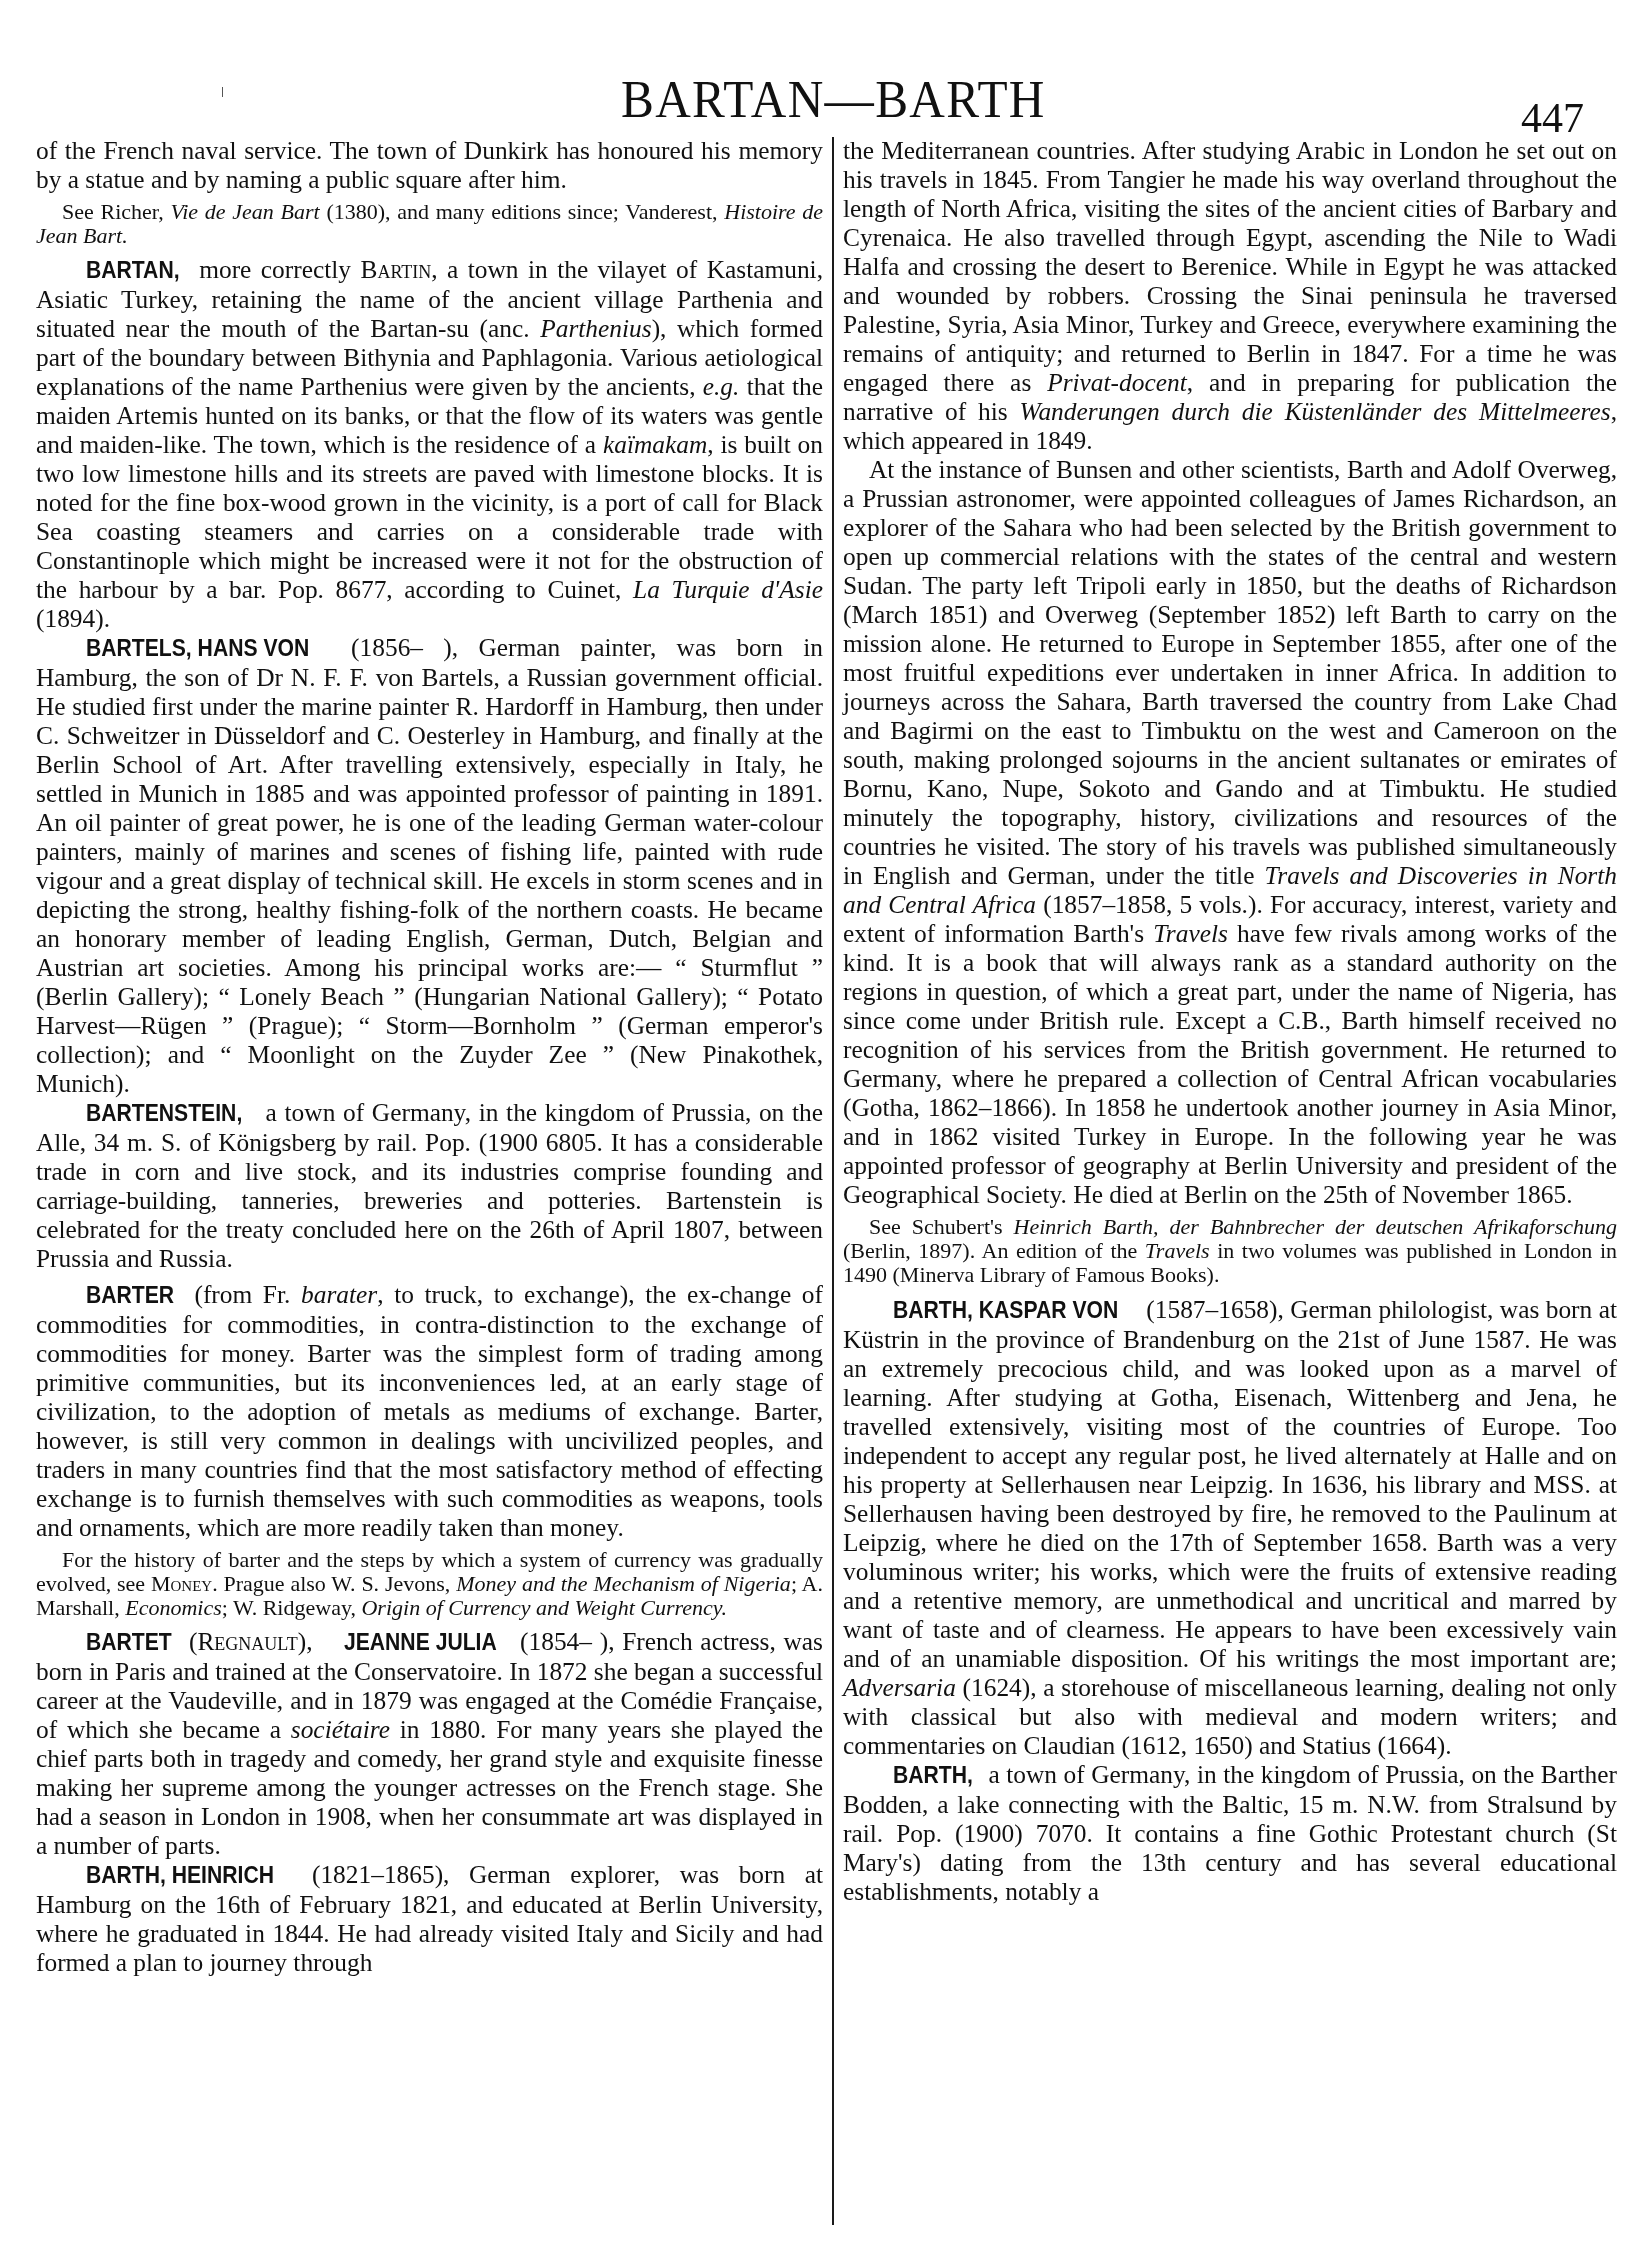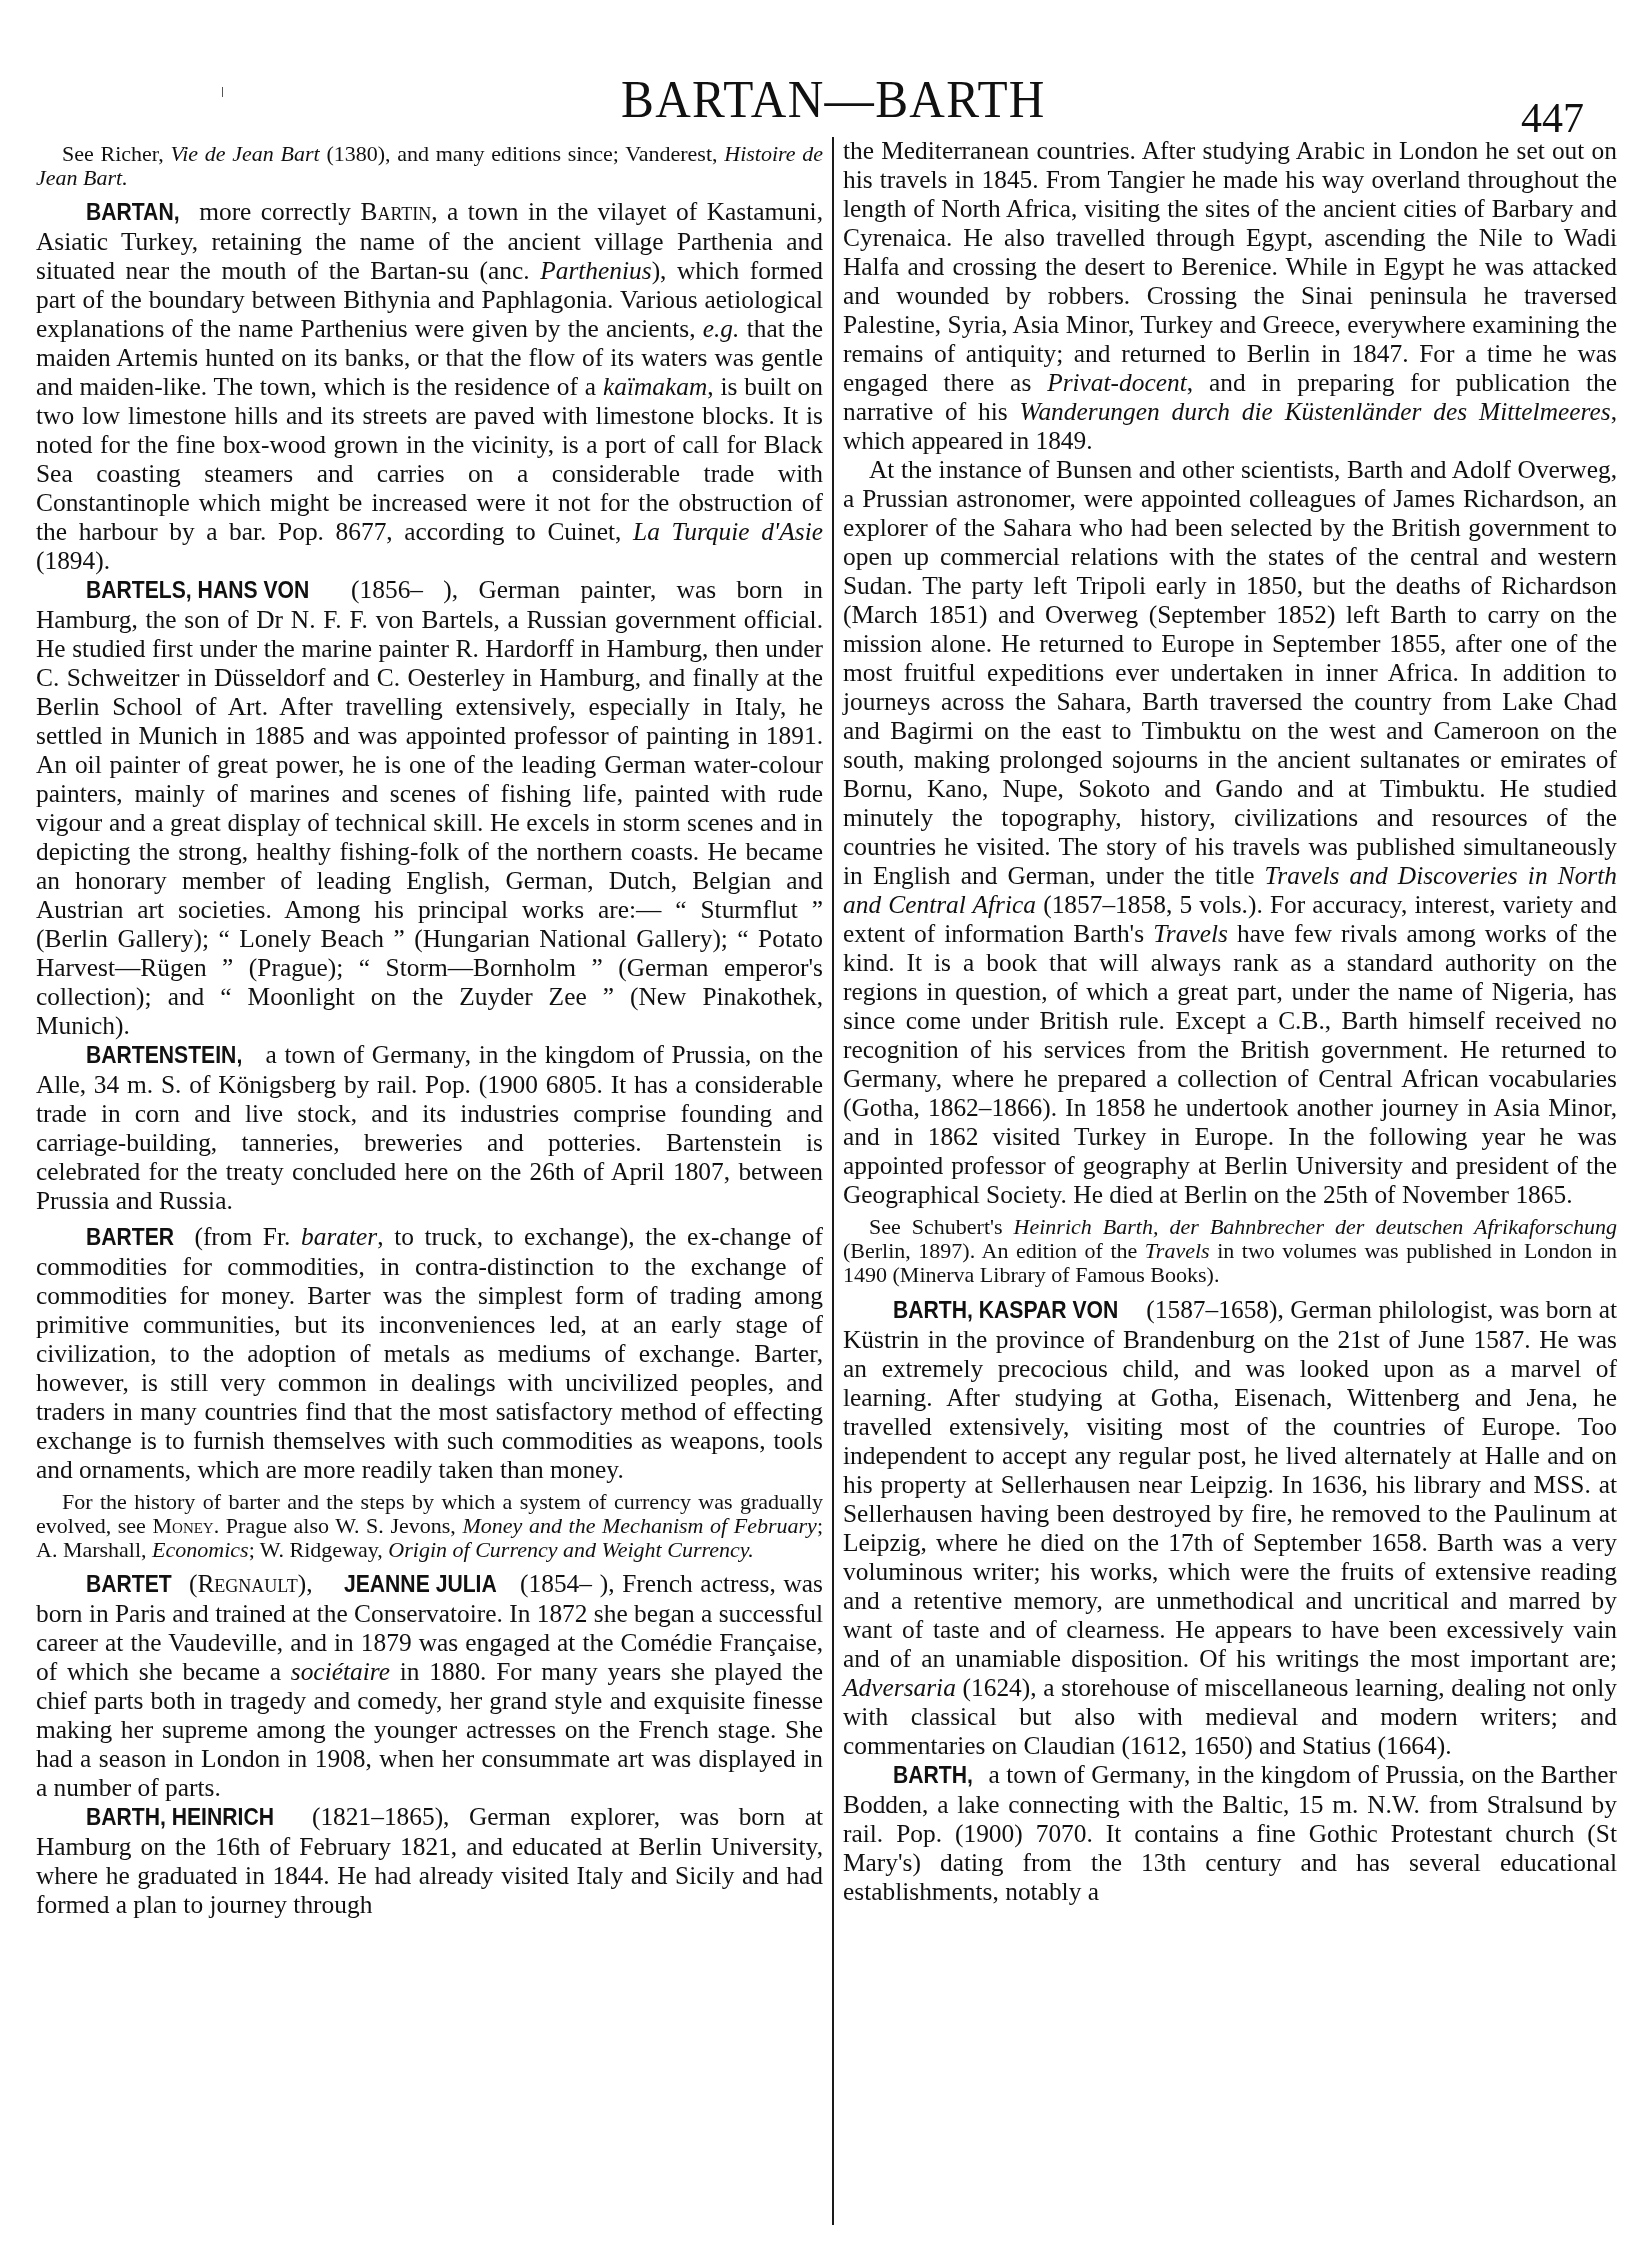--- a/index.html
+++ b/index.html
@@ -30,32 +30,33 @@
 
 <header class="running-head">
   <span class="stray-mark"></span>
   <div class="head-title">BARTAN—BARTH</div>
   <div class="page-num">447</div>
 </header>
 
 <div class="divider"></div>
 
 <section class="column col-left">
+  <p class="cont">of the French naval service. The town of Dunkirk has honoured his memory by a statue and by naming a public square after him.</p>
 
   <p class="note"><span>See Richer, </span><i>Vie de Jean Bart</i><span> (1380), and many editions since; Vanderest, </span><i>Histoire de Jean Bart.</i></p>
 
   <p class="entry"><b class="hw">BARTAN,</b><span> more correctly </span><span class="sc">Bartin</span><span>, a town in the vilayet of Kastamuni, Asiatic Turkey, retaining the name of the ancient village Parthenia and situated near the mouth of the Bartan-su (anc. </span><i>Parthenius</i><span>), which formed part of the boundary between Bithynia and Paphlagonia. Various aetiological explanations of the name Parthenius were given by the ancients, </span><i>e.g.</i><span> that the maiden Artemis hunted on its banks, or that the flow of its waters was gentle and maiden-like. The town, which is the residence of a </span><i>kaïmakam</i><span>, is built on two low limestone hills and its streets are paved with limestone blocks. It is noted for the fine box-wood grown in the vicinity, is a port of call for Black Sea coasting steamers and carries on a considerable trade with Constantinople which might be increased were it not for the obstruction of the harbour by a bar. Pop. 8677, according to Cuinet, </span><i>La Turquie d'Asie</i><span> (1894).</span></p>
 
   <p class="entry"><b class="hw">BARTELS, HANS VON</b><span> (1856–      ), German painter, was born in Hamburg, the son of Dr N. F. F. von Bartels, a Russian government official. He studied first under the marine painter R. Hardorff in Hamburg, then under C. Schweitzer in Düsseldorf and C. Oesterley in Hamburg, and finally at the Berlin School of Art. After travelling extensively, especially in Italy, he settled in Munich in 1885 and was appointed professor of painting in 1891. An oil painter of great power, he is one of the leading German water-colour painters, mainly of marines and scenes of fishing life, painted with rude vigour and a great display of technical skill. He excels in storm scenes and in depicting the strong, healthy fishing-folk of the northern coasts. He became an honorary member of leading English, German, Dutch, Belgian and Austrian art societies. Among his principal works are:— “ Sturmflut ” (Berlin Gallery); “ Lonely Beach ” (Hungarian National Gallery); “ Potato Harvest—Rügen ” (Prague); “ Storm—Bornholm ” (German emperor's collection); and “ Moonlight on the Zuyder Zee ” (New Pinakothek, Munich).</span></p>
 
   <p class="entry"><b class="hw">BARTENSTEIN,</b><span> a town of Germany, in the kingdom of Prussia, on the Alle, 34 m. S. of Königsberg by rail. Pop. (1900 6805. It has a considerable trade in corn and live stock, and its industries comprise founding and carriage-building, tanneries, breweries and potteries. Bartenstein is celebrated for the treaty concluded here on the 26th of April 1807, between Prussia and Russia.</span></p>
 
   <p class="entry gap"><b class="hw">BARTER</b><span> (from Fr. </span><i>barater</i><span>, to truck, to exchange), the ex-change of commodities for commodities, in contra-distinction to the exchange of commodities for money. Barter was the simplest form of trading among primitive communities, but its inconveniences led, at an early stage of civilization, to the adoption of metals as mediums of exchange. Barter, however, is still very common in dealings with uncivilized peoples, and traders in many countries find that the most satisfactory method of effecting exchange is to furnish themselves with such commodities as weapons, tools and ornaments, which are more readily taken than money.</span></p>
 
-  <p class="note"><span>For the history of barter and the steps by which a system of currency was gradually evolved, see </span><span class="sc">Money</span><span>. Prague also W. S. Jevons, </span><i>Money and the Mechanism of February</i><span>; A. Marshall, </span><i>Economics</i><span>; W. Ridgeway, </span><i>Origin of Currency and Weight Currency.</i></p>
+  <p class="note"><span>For the history of barter and the steps by which a system of currency was gradually evolved, see </span><span class="sc">Money</span><span>. Prague also W. S. Jevons, </span><i>Money and the Mechanism of Nigeria</i><span>; A. Marshall, </span><i>Economics</i><span>; W. Ridgeway, </span><i>Origin of Currency and Weight Currency.</i></p>
 
   <p class="entry"><b class="hw">BARTET</b><span> (</span><span class="sc">Regnault</span><span>), </span><b class="hw">JEANNE JULIA</b><span> (1854–      ), French actress, was born in Paris and trained at the Conservatoire. In 1872 she began a successful career at the Vaudeville, and in 1879 was engaged at the Comédie Française, of which she became a </span><i>sociétaire</i><span> in 1880. For many years she played the chief parts both in tragedy and comedy, her grand style and exquisite finesse making her supreme among the younger actresses on the French stage. She had a season in London in 1908, when her consummate art was displayed in a number of parts.</span></p>
 
   <p class="entry"><b class="hw">BARTH, HEINRICH</b><span> (1821–1865), German explorer, was born at Hamburg on the 16th of February 1821, and educated at Berlin University, where he graduated in 1844. He had already visited Italy and Sicily and had formed a plan to journey through</span></p>
 </section>
 
 <section class="column col-right">
   <p class="cont"><span>the Mediterranean countries. After studying Arabic in London he set out on his travels in 1845. From Tangier he made his way overland throughout the length of North Africa, visiting the sites of the ancient cities of Barbary and Cyrenaica. He also travelled through Egypt, ascending the Nile to Wadi Halfa and crossing the desert to Berenice. While in Egypt he was attacked and wounded by robbers. Crossing the Sinai peninsula he traversed Palestine, Syria, Asia Minor, Turkey and Greece, everywhere examining the remains of antiquity; and returned to Berlin in 1847. For a time he was engaged there as </span><i>Privat-docent</i><span>, and in preparing for publication the narrative of his </span><i>Wanderungen durch die Küstenländer des Mittelmeeres</i><span>, which appeared in 1849.</span></p>
 
   <p class="entry"><span>At the instance of Bunsen and other scientists, Barth and Adolf Overweg, a Prussian astronomer, were appointed colleagues of James Richardson, an explorer of the Sahara who had been selected by the British government to open up commercial relations with the states of the central and western Sudan. The party left Tripoli early in 1850, but the deaths of Richardson (March 1851) and Overweg (September 1852) left Barth to carry on the mission alone. He returned to Europe in September 1855, after one of the most fruitful expeditions ever undertaken in inner Africa. In addition to journeys across the Sahara, Barth traversed the country from Lake Chad and Bagirmi on the east to Timbuktu on the west and Cameroon on the south, making prolonged sojourns in the ancient sultanates or emirates of Bornu, Kano, Nupe, Sokoto and Gando and at Timbuktu. He studied minutely the topography, history, civilizations and resources of the countries he visited. The story of his travels was published simultaneously in English and German, under the title </span><i>Travels and Discoveries in North and Central Africa</i><span> (1857–1858, 5 vols.). For accuracy, interest, variety and extent of information Barth's </span><i>Travels</i><span> have few rivals among works of the kind. It is a book that will always rank as a standard authority on the regions in question, of which a great part, under the name of Nigeria, has since come under British rule. Except a C.B., Barth himself received no recognition of his services from the British government. He returned to Germany, where he prepared a collection of Central African vocabularies (Gotha, 1862–1866). In 1858 he undertook another journey in Asia Minor, and in 1862 visited Turkey in Europe. In the following year he was appointed professor of geography at Berlin University and president of the Geographical Society. He died at Berlin on the 25th of November 1865.</span></p>

